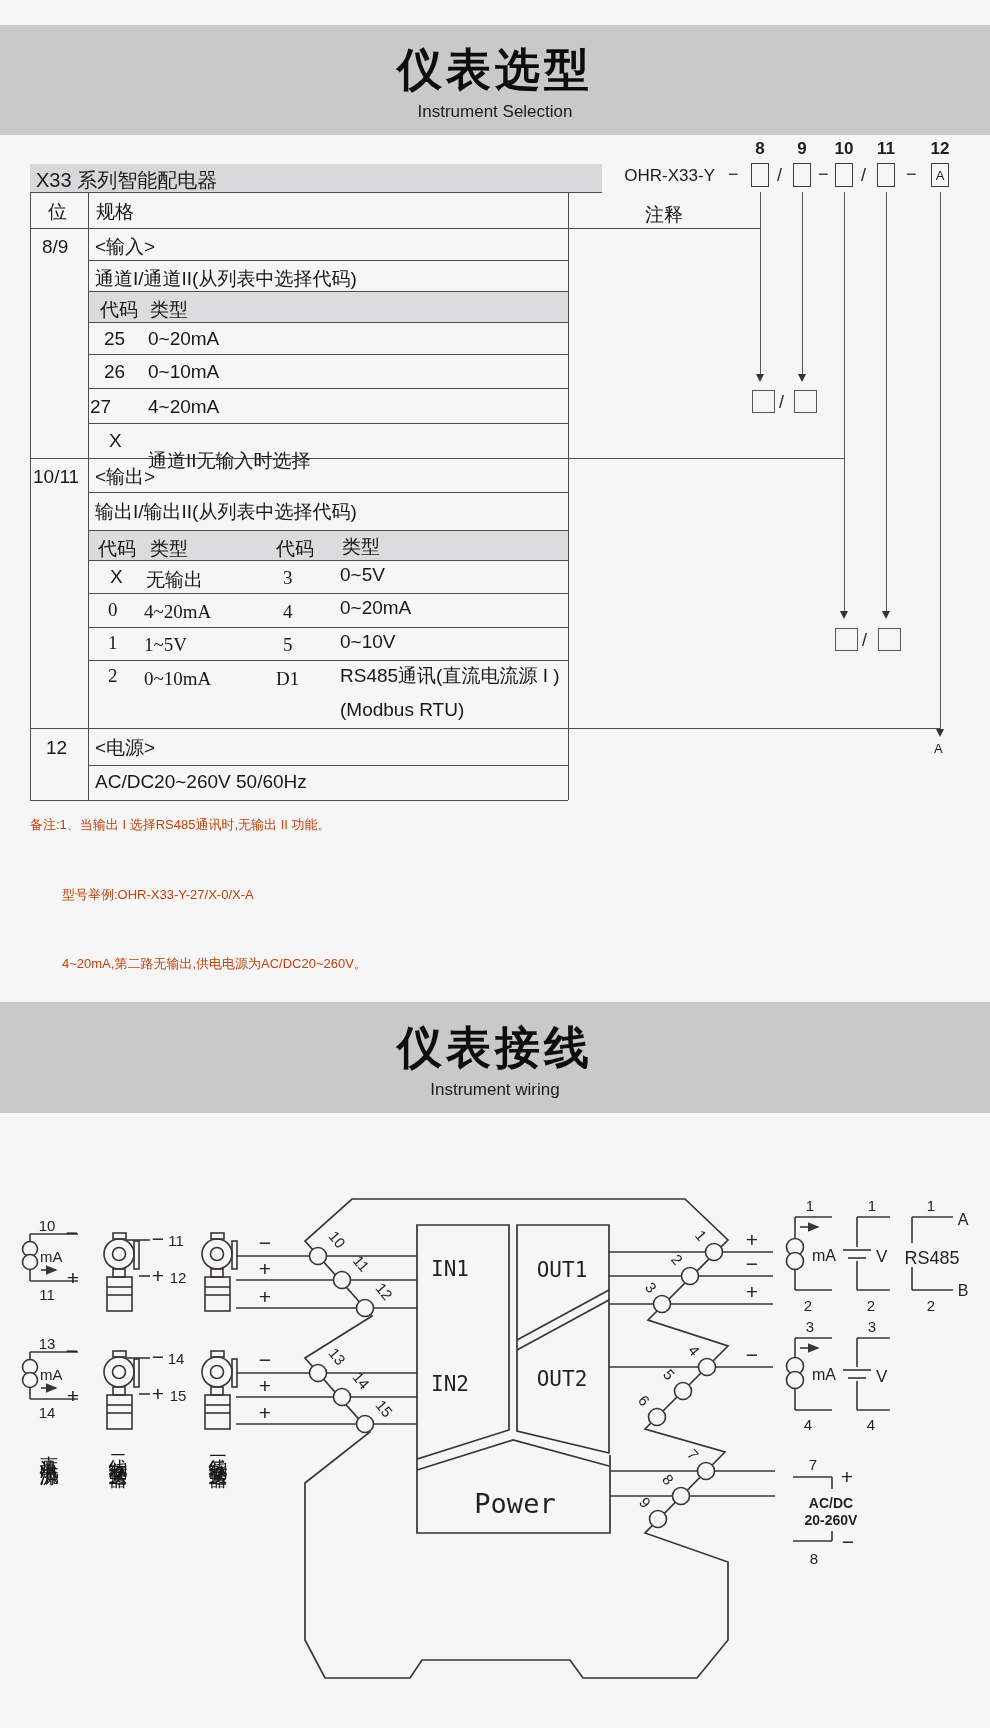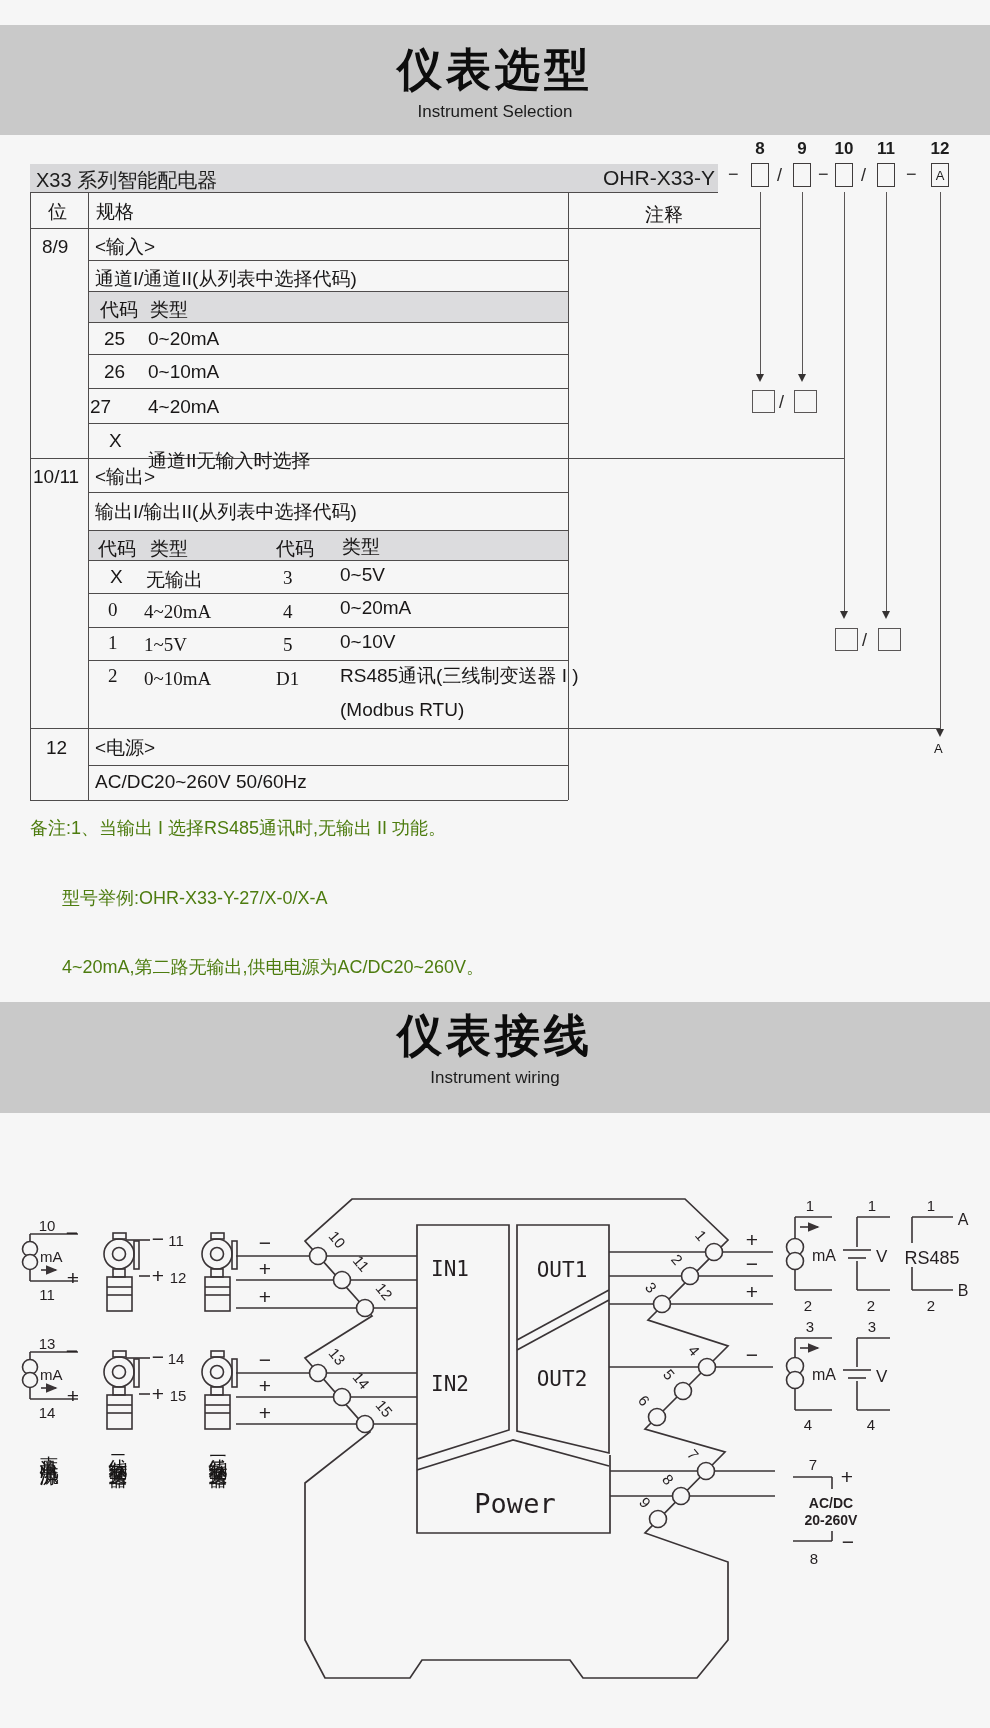--- a/index.html
+++ b/index.html
@@ -14,42 +14,42 @@
   .cell{position:absolute;font-size:19px;white-space:nowrap;color:#191717;}
   .serif{font-family:"Liberation Serif",serif;}
   .band{position:absolute;background:#dcdcde;}
   .mbox{position:absolute;width:18px;height:24px;border:1.5px solid #403c3c;box-sizing:border-box;
         display:flex;align-items:center;justify-content:center;font-size:13px;background:transparent;}
   .sq{position:absolute;width:23px;height:23px;border:1.4px solid #5a5656;box-sizing:border-box;}
   .digit{position:absolute;font-size:17px;font-weight:700;text-align:center;}
   .sep{position:absolute;font-size:18px;color:#2a2828;}
   .arrd{position:absolute;width:0;height:0;border-left:4.5px solid transparent;
         border-right:4.5px solid transparent;border-top:8px solid #353232;}
-  .note{position:absolute;font-size:18px;white-space:nowrap;color:#4d7c0f;}
+  .note{position:absolute;font-size:13px;white-space:nowrap;color:#c2410c;}
   .vcap{position:absolute;writing-mode:vertical-rl;text-orientation:upright;font-size:19px;
         letter-spacing:3px;color:#171515;}
   svg text{font-family:"Liberation Sans",sans-serif;fill:#241f21;}
   svg .blk{font-family:"DejaVu Sans Mono",monospace;font-size:21px;}
   svg .pw{font-family:"DejaVu Sans Mono",monospace;font-size:27px;}
   svg .t15{font-size:15px;} svg .t16{font-size:16px;} svg .t17{font-size:17px;}
   svg .rs{font-size:18px;} svg .sign{font-size:21px;} svg .acdc{font-size:14px;font-weight:700;}
 </style>
 </head>
 <body>
 
 <div class="page">
 
   <div class="banner" style="top:25px;height:110px;">
     <div class="bt" style="margin-top:15px;">仪表选型</div>
     <div class="bs">Instrument Selection</div>
   </div>
 
-  <div class="abs" style="left:30px;top:164px;width:688px;height:28px;background:#d8d8da;border-bottom:1px solid #4f4c4c;">
+  <div class="abs" style="left:30px;top:164px;width:572px;height:28px;background:#d8d8da;border-bottom:1px solid #4f4c4c;">
     <span class="abs" style="left:6px;top:3px;font-size:20px;">X33 系列智能配电器</span>
-    <span class="abs" style="left:515px;top:2px;width:170px;text-align:right;font-size:21px;">OHR-X33-Y</span>
+    <span class="abs" style="left:515px;top:2px;width:170px;text-align:right;font-size:17px;">OHR-X33-Y</span>
   </div>
 
   <div class="digit" style="left:749px;top:139px;width:22px;">8</div>
   <div class="digit" style="left:791px;top:139px;width:22px;">9</div>
   <div class="digit" style="left:833px;top:139px;width:22px;">10</div>
   <div class="digit" style="left:875px;top:139px;width:22px;">11</div>
   <div class="digit" style="left:929px;top:139px;width:22px;">12</div>
 
   <span class="sep" style="left:728px;top:164px;">−</span>
   <div class="mbox" style="left:751px;top:163px;"></div>
@@ -123,21 +123,21 @@
   <div class="cell" style="left:340px;top:597px;">0~20mA</div>
 
   <div class="cell serif" style="left:108px;top:632px;">1</div>
   <div class="cell serif" style="left:144px;top:634px;">1~5V</div>
   <div class="cell serif" style="left:283px;top:634px;">5</div>
   <div class="cell" style="left:340px;top:631px;">0~10V</div>
 
   <div class="cell serif" style="left:108px;top:665px;">2</div>
   <div class="cell serif" style="left:144px;top:668px;">0~10mA</div>
   <div class="cell serif" style="left:276px;top:668px;">D1</div>
-  <div class="cell" style="left:340px;top:663px;">RS485通讯(三线制变送器 I )</div>
+  <div class="cell" style="left:340px;top:663px;">RS485通讯(直流电流源 I )</div>
   <div class="cell" style="left:340px;top:699px;">(Modbus RTU)</div>
 
   <div class="cell" style="left:46px;top:737px;">12</div>
   <div class="cell" style="left:95px;top:735px;">&lt;电源&gt;</div>
   <div class="cell" style="left:95px;top:771px;">AC/DC20~260V 50/60Hz</div>
 
   <div class="vl" style="left:760px;top:192px;height:182px;background:#5a5656;"></div>
   <div class="vl" style="left:802px;top:192px;height:182px;background:#5a5656;"></div>
   <div class="arrd" style="left:756px;top:374px;"></div>
   <div class="arrd" style="left:798px;top:374px;"></div>
@@ -155,21 +155,21 @@
 
   <div class="vl" style="left:940px;top:192px;height:537px;background:#5a5656;"></div>
   <div class="arrd" style="left:936px;top:729px;"></div>
   <div class="cell" style="left:934px;top:741px;font-size:13px;">A</div>
 
   <div class="note" style="left:30px;top:816px;">备注:1、当输出 I 选择RS485通讯时,无输出 II 功能。</div>
   <div class="note" style="left:62px;top:886px;">型号举例:OHR-X33-Y-27/X-0/X-A</div>
   <div class="note" style="left:62px;top:955px;">4~20mA,第二路无输出,供电电源为AC/DC20~260V。</div>
 
   <div class="banner" style="top:1002px;height:111px;">
-    <div class="bt" style="margin-top:4px;">仪表接线</div>
+    <div class="bt" style="margin-top:16px;">仪表接线</div>
     <div class="bs">Instrument wiring</div>
   </div>
 
   <svg class="abs" style="left:0;top:1113px;" width="990" height="615" viewBox="0 1113 990 615">
     <defs>
       <marker id="ah" markerWidth="9" markerHeight="8" refX="6.5" refY="3" orient="auto">
         <path d="M0,0 L7.5,3 L0,6 Z" fill="#3a3436"></path>
       </marker>
       <g id="txsym" stroke="#3a3436" fill="none" stroke-width="1.6">
         <rect x="13" y="0" width="13" height="6"></rect>

